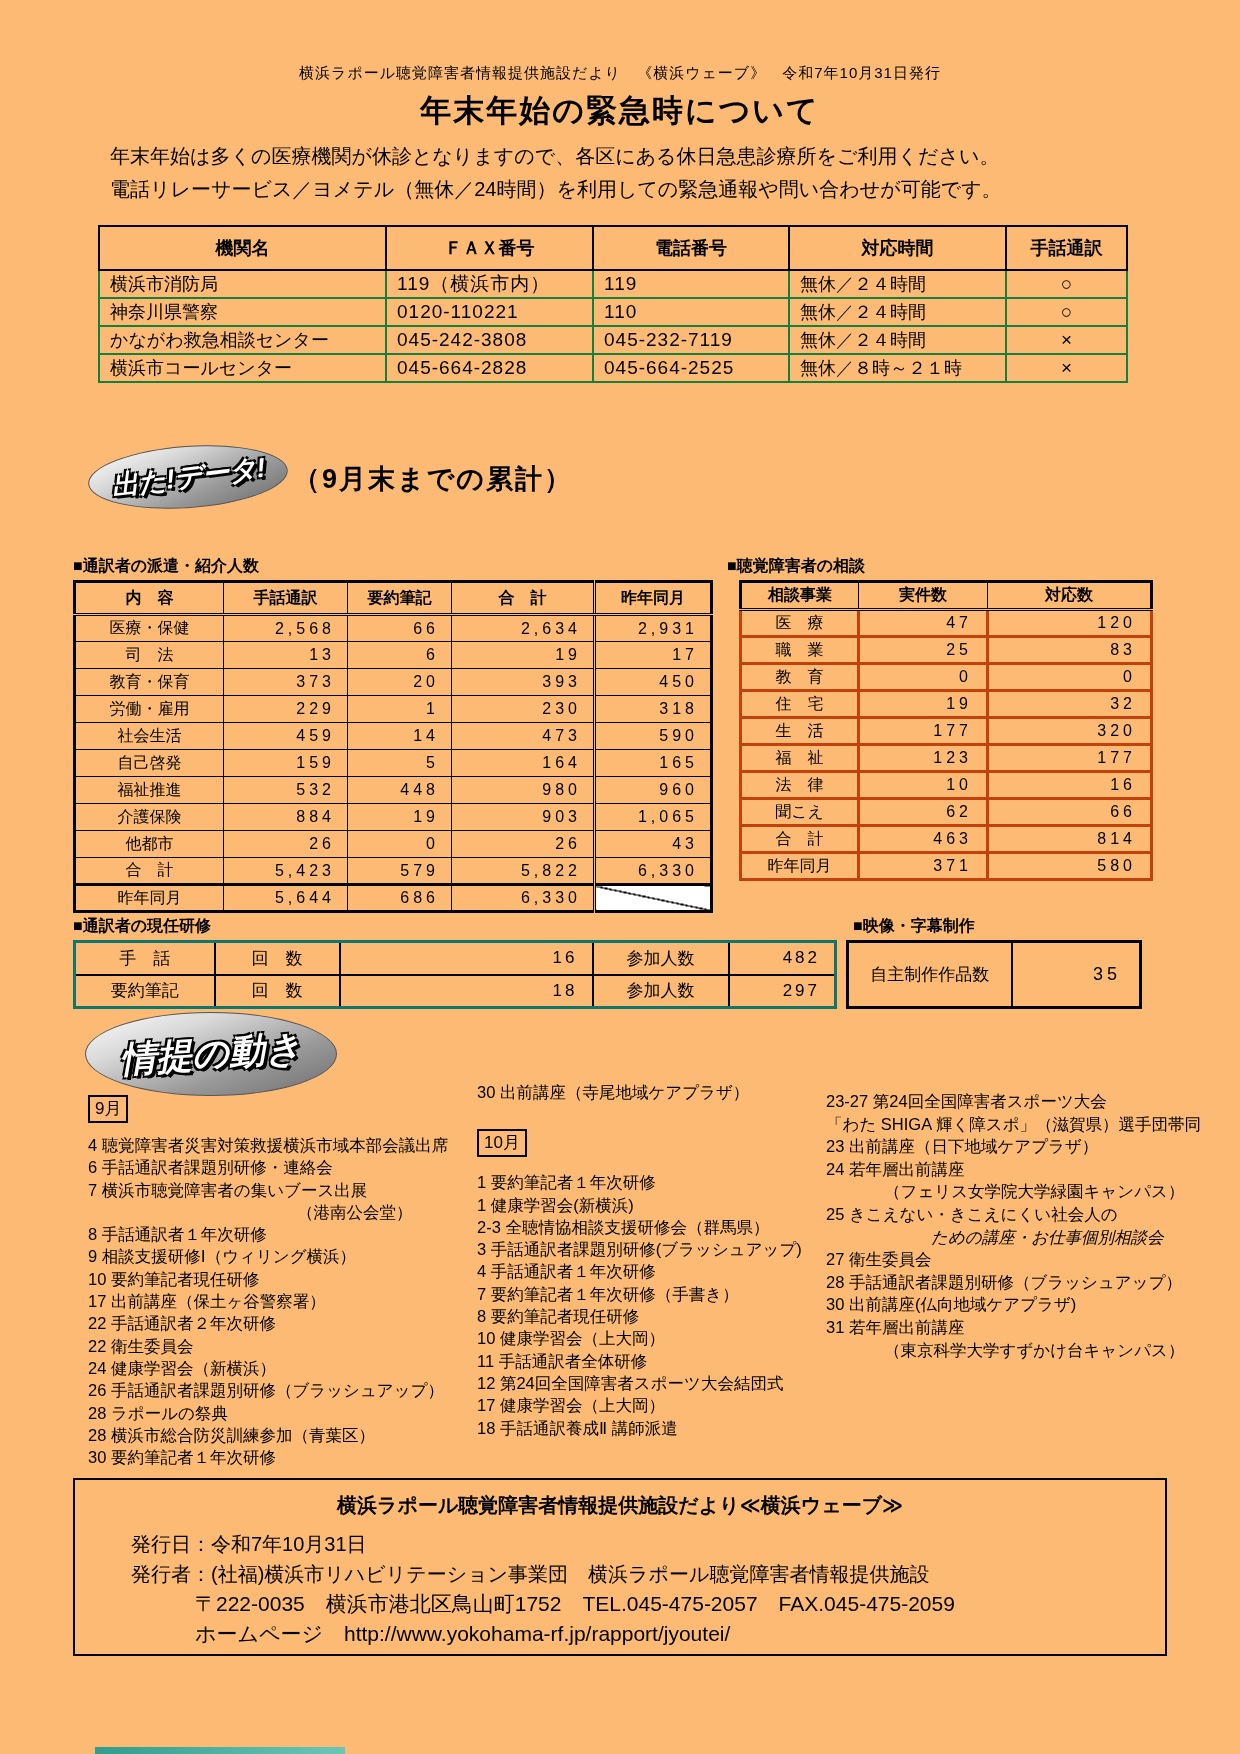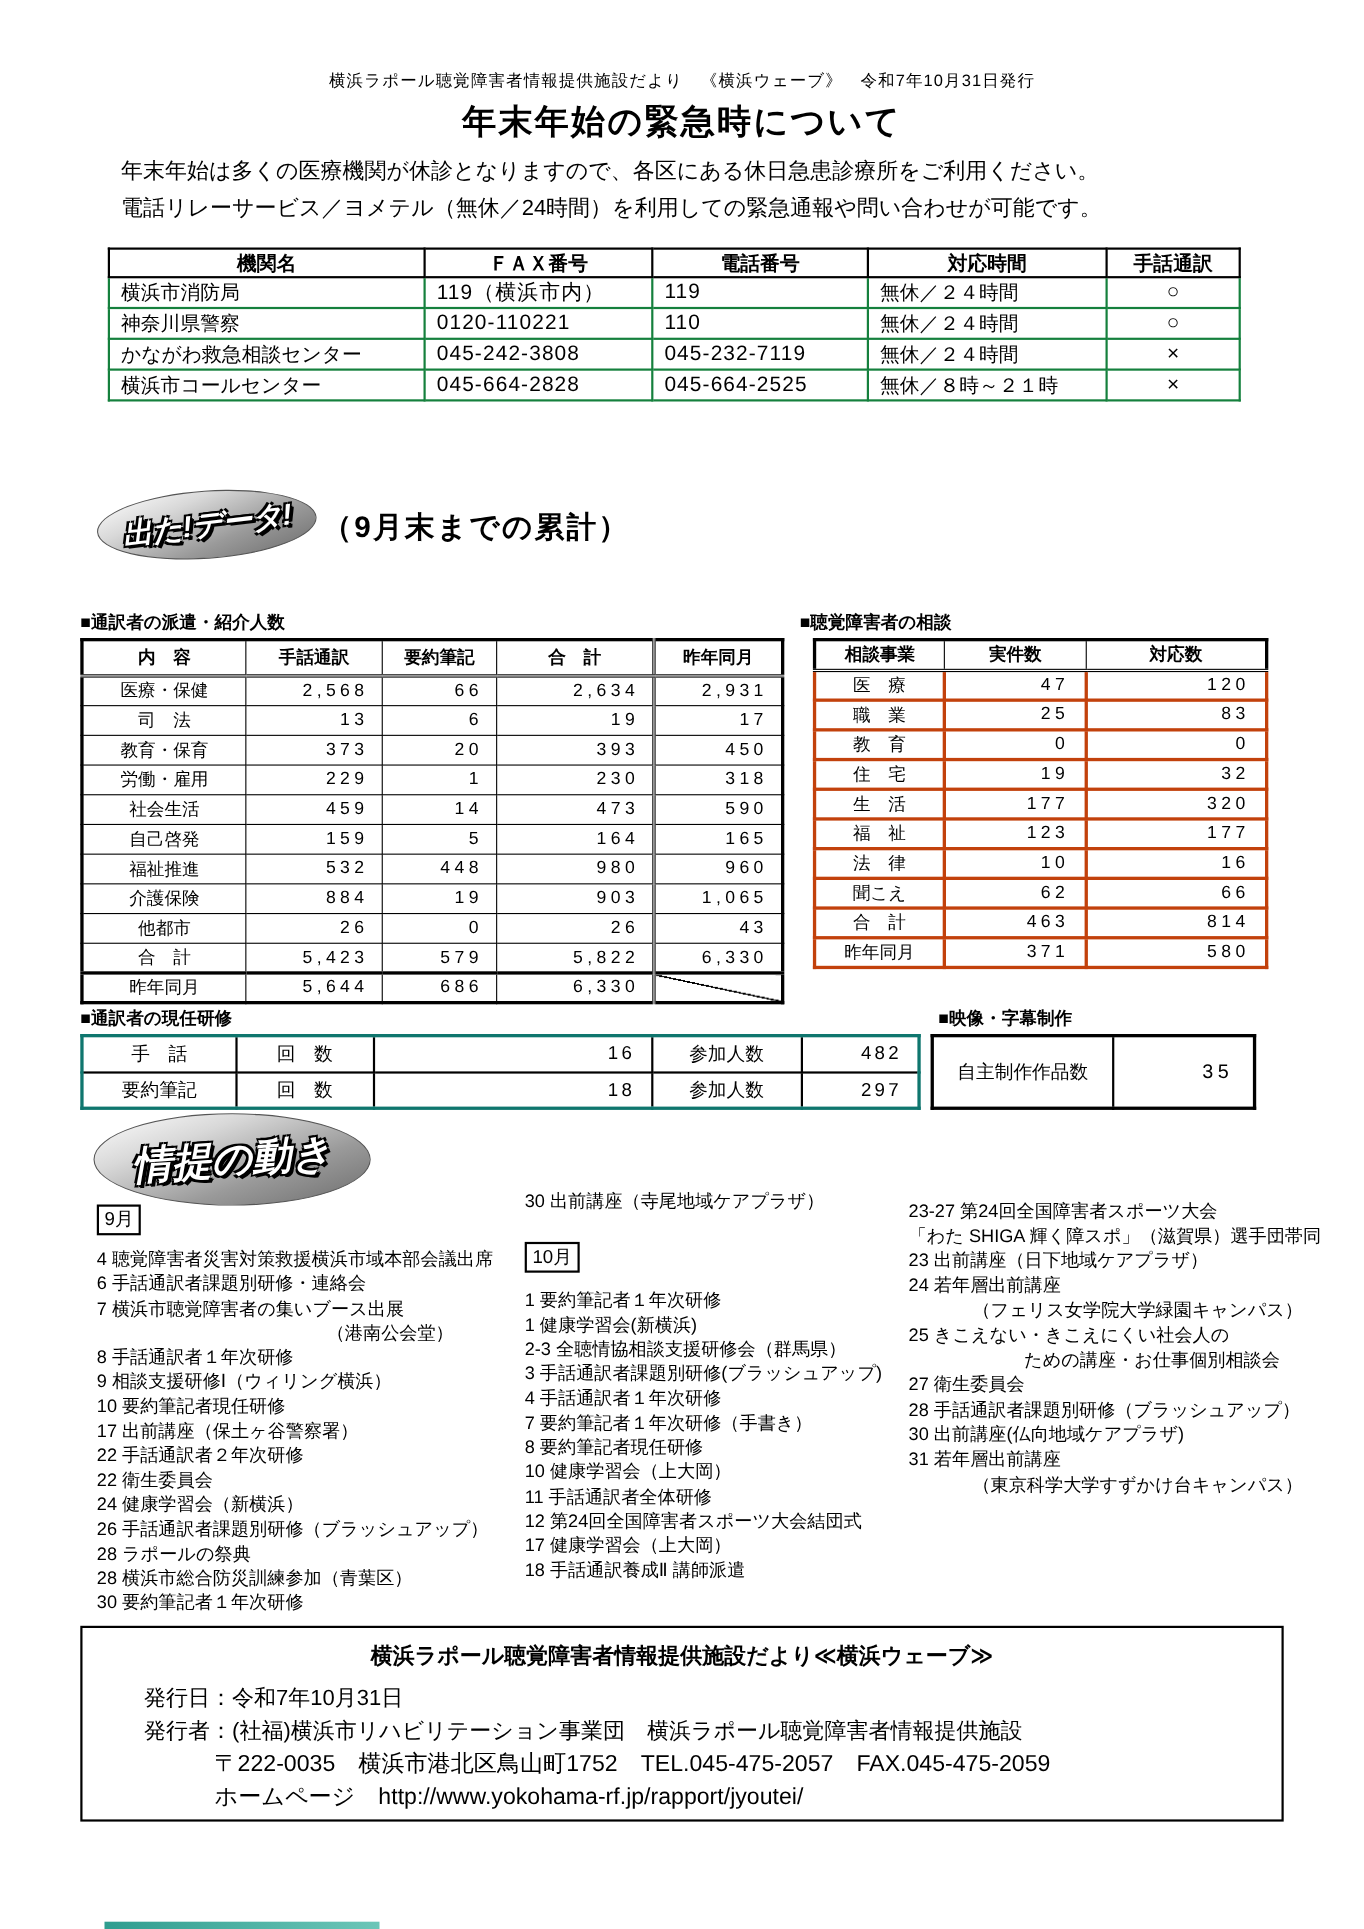--- a/index.html
+++ b/index.html
@@ -1,28 +1,28 @@
 <!DOCTYPE html>
 <html><head>
 <meta charset="utf-8">
 <style>
   * { margin:0; padding:0; box-sizing:border-box; }
   body { background:#e8e8e8; font-family:"Liberation Sans","DejaVu Sans",sans-serif; color:#000; }
-  .page { position:relative; width:1240px; height:1754px; margin:0 auto; background:#ffffff; overflow:hidden; }
+  .page { position:relative; width:1240px; height:1754px; margin:0 auto; background:#fdba74; overflow:hidden; }
 
   .top-line { position:absolute; top:64px; left:0; width:100%; text-align:center; font-size:15px; letter-spacing:1px; }
   .doc-title { position:absolute; top:90px; left:0; width:100%; text-align:center; font-size:31px; font-weight:bold; letter-spacing:2px; }
   .intro { position:absolute; top:140px; left:110px; font-size:20px; font-weight:normal; line-height:33px; white-space:nowrap; }
 
   table { border-collapse:collapse; table-layout:fixed; }
   td, th { overflow:hidden; white-space:nowrap; }
 
   
   .em-table { position:absolute; left:98px; top:225px; width:1028px; border:2.5px solid #000; }
-  .em-table th { border:2px solid #000; height:26px; font-size:18px; font-weight:bold; text-align:center; }
+  .em-table th { border:2px solid #000; height:44px; font-size:18px; font-weight:bold; text-align:center; }
   .em-table td { border:2px solid #15803d; height:28px; font-size:18px; padding-left:10px; }
   .em-table td.mark { text-align:center; padding-left:0; font-size:19px; }
   .em-table td.num { font-size:19px; letter-spacing:1px; }
 
   
   .badge { background:linear-gradient(160deg,#ffffff 0%,#d8d8d8 30%,#9a9a9a 65%,#6d6d6d 100%); border:1px solid #555; border-radius:50%; display:flex; align-items:center; justify-content:center; }
   .badge span { color:#fff; font-weight:bold; font-style:italic; white-space:nowrap;
     text-shadow:-2px -2px 0 #000, 2px -2px 0 #000, -2px 2px 0 #000, 2px 2px 0 #000, 3px 3px 0 #000; }
   .badge1 { position:absolute; left:88px; top:446px; width:200px; height:62px; transform:rotate(-4deg); }
   .badge1 span { font-size:27px; transform:rotate(-3deg); }
@@ -67,21 +67,21 @@
   .month-box { display:inline-block; border:2px solid #000; padding:0 5px; font-size:17px; font-weight:normal; line-height:24px; }
   .evcol { position:absolute; font-size:16.5px; line-height:22.3px; white-space:nowrap; }
   .col-sep { left:88px; top:1095px; }
   .col-sep .items { margin-top:11px; }
   .col-oct { left:477px; top:1081px; }
   .col-oct .pre { margin-bottom:26px; }
   .col-oct .items { margin-top:14px; }
   .col-right { left:826px; top:1090px; line-height:22.6px; }
   .ind-kounan { padding-left:209px; }
   .ind-a { padding-left:58px; }
-  .ind-b { padding-left:105px; }
+  .ind-b { padding-left:105px;font-style:italic; }
 
   
   .footer-box { position:absolute; left:73px; top:1478px; width:1094px; height:178px; border:2.5px solid #000; padding-top:12px; }
   .footer-title { text-align:center; font-size:20px; font-weight:bold; margin-bottom:10px; }
   .footer-line { font-size:20px; line-height:30px; padding-left:56px; }
   .footer-line.ind { padding-left:120px; font-size:21px; }
 
   .edge-strip { position:absolute; left:95px; top:1747px; width:250px; height:7px; background:linear-gradient(90deg,#2f9d8f,#6cc6b8); }
 </style>
 </head>

